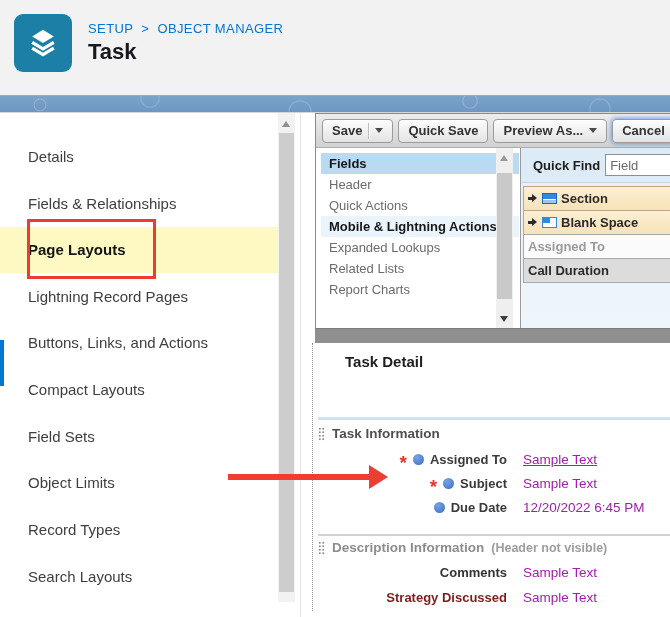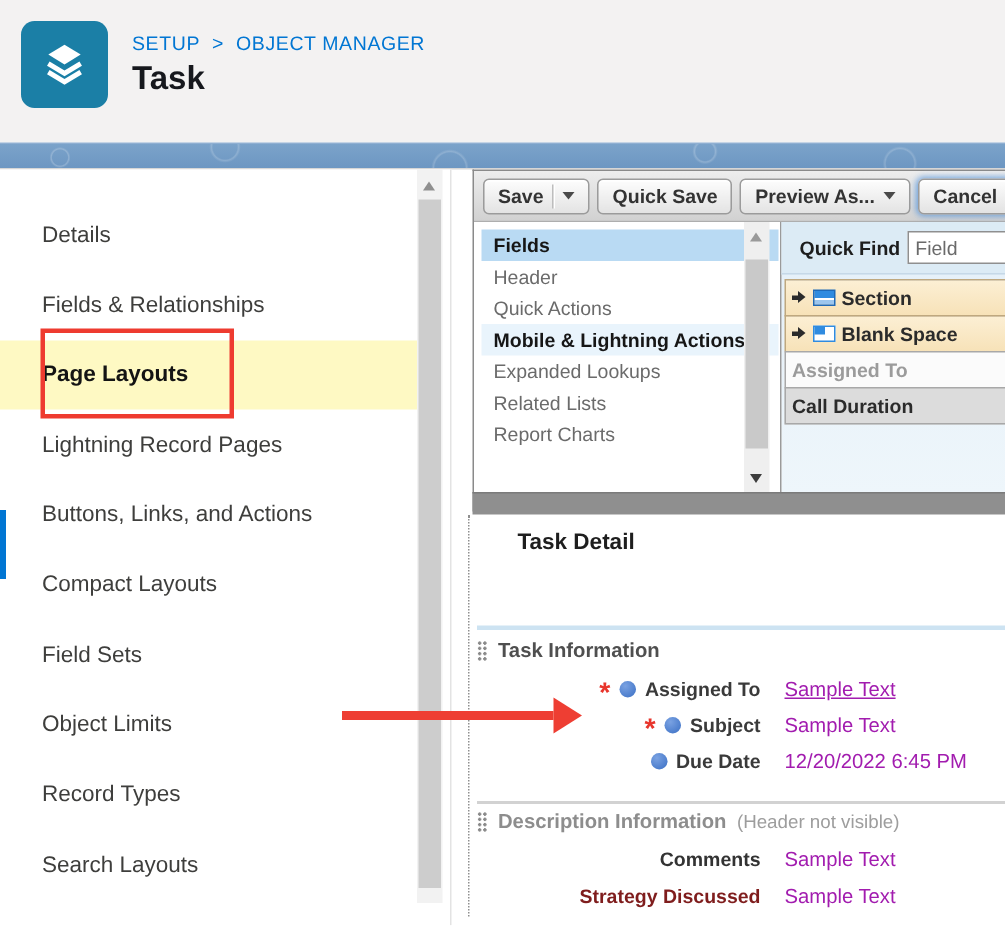--- a/index.html
+++ b/index.html
@@ -89,21 +89,21 @@
   
   .canvas-dotted{position:absolute;left:312px;top:343px;height:268px;width:0;border-left:1px dotted #8f8f8f;}
   .canvas-title{position:absolute;left:345px;top:353px;font-size:15px;font-weight:bold;color:#1e1e1e;}
   .divider-blue{position:absolute;left:318px;top:417px;width:352px;height:3px;background:#cde3f2;}
   .divider-gray{position:absolute;left:318px;top:534px;width:352px;height:2px;background:#d2d2d2;}
   .sec-header{position:absolute;left:318px;display:flex;align-items:center;gap:7px;}
   .grip{width:7px;height:14px;background-image:radial-gradient(circle,#8a8a8a 1.05px,transparent 1.25px);
     background-size:3.5px 3.5px;flex:0 0 auto;}
   .sec-title{font-size:13.5px;font-weight:bold;color:#4f4f4f;}
   .sec-title.dim{color:#8d8d8d;}
-  .sec-note{font-size:12.5px;font-weight:normal;color:#9d9d9d;text-align:right;}
+  .sec-note{font-size:12.5px;font-weight:bold;color:#9d9d9d;text-align:right;}
   .field-row{position:absolute;left:318px;width:352px;height:24px;display:flex;align-items:center;}
   .fr-label{width:189px;display:flex;justify-content:flex-end;align-items:center;gap:6px;
     font-size:13px;font-weight:bold;color:#3a3a3a;}
   .req{color:#e8352c;font-size:19px;font-weight:bold;line-height:8px;position:relative;top:4px;}
   .dot{width:11px;height:11px;border-radius:50%;background:radial-gradient(circle at 35% 30%,#7aa2e2,#3a6fc4);flex:0 0 auto;}
   .fr-value{margin-left:16px;font-size:13.5px;color:#a21caf;}
   .fr-value.link{text-decoration:underline;}
 </style>
 </head>
 <body>

